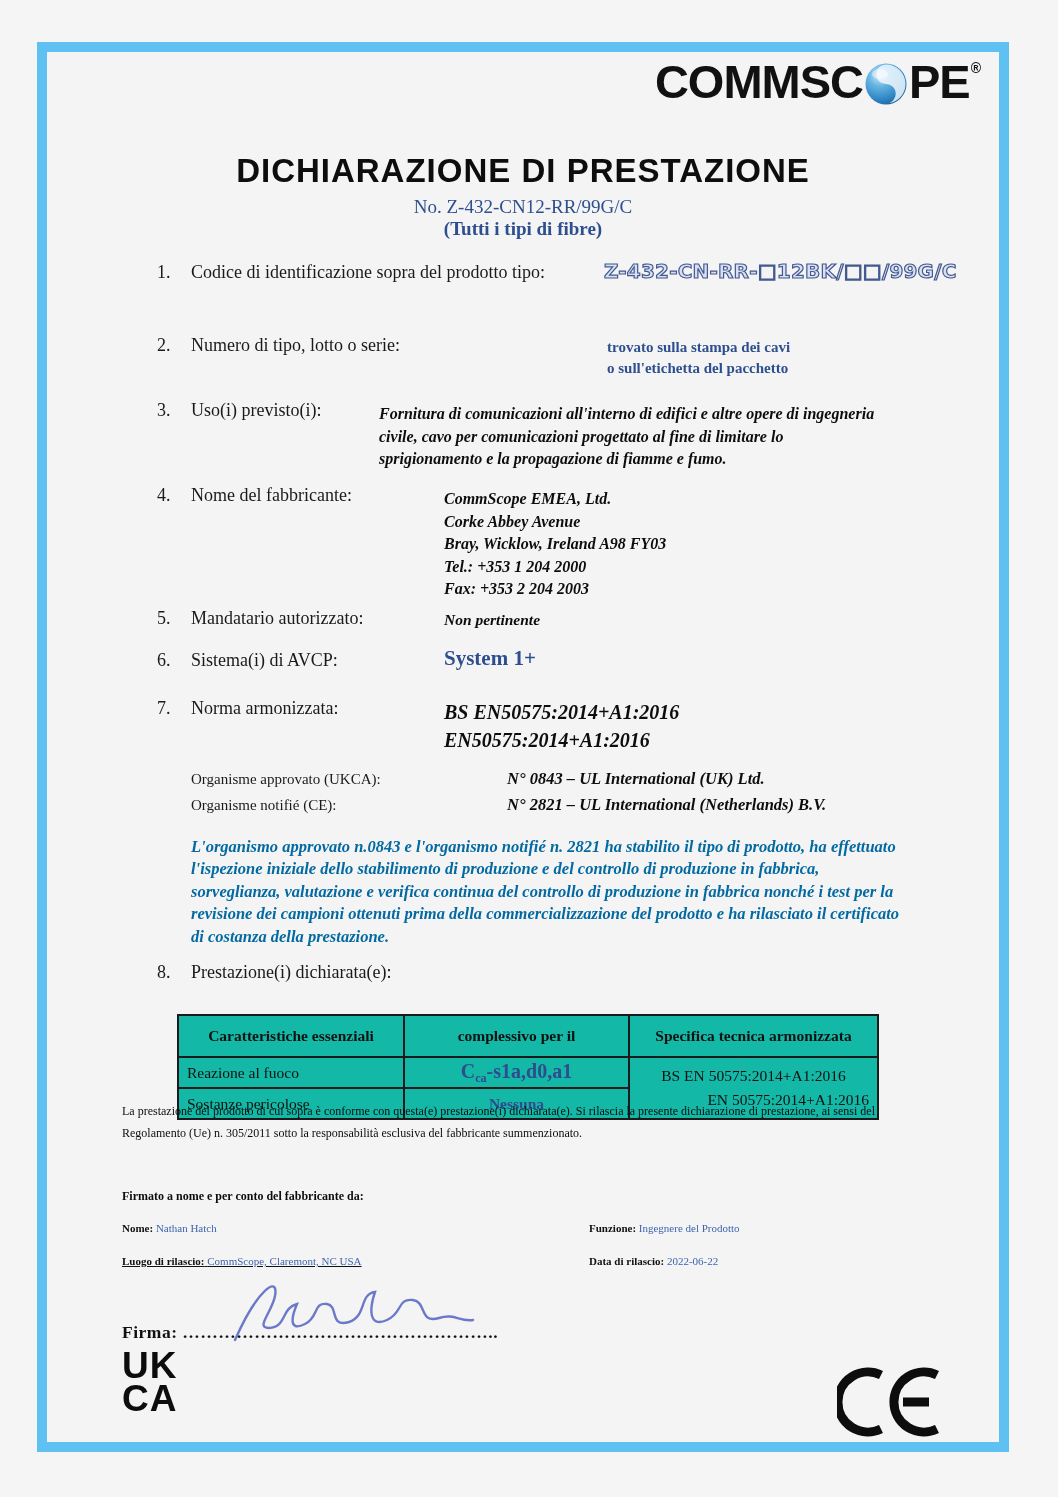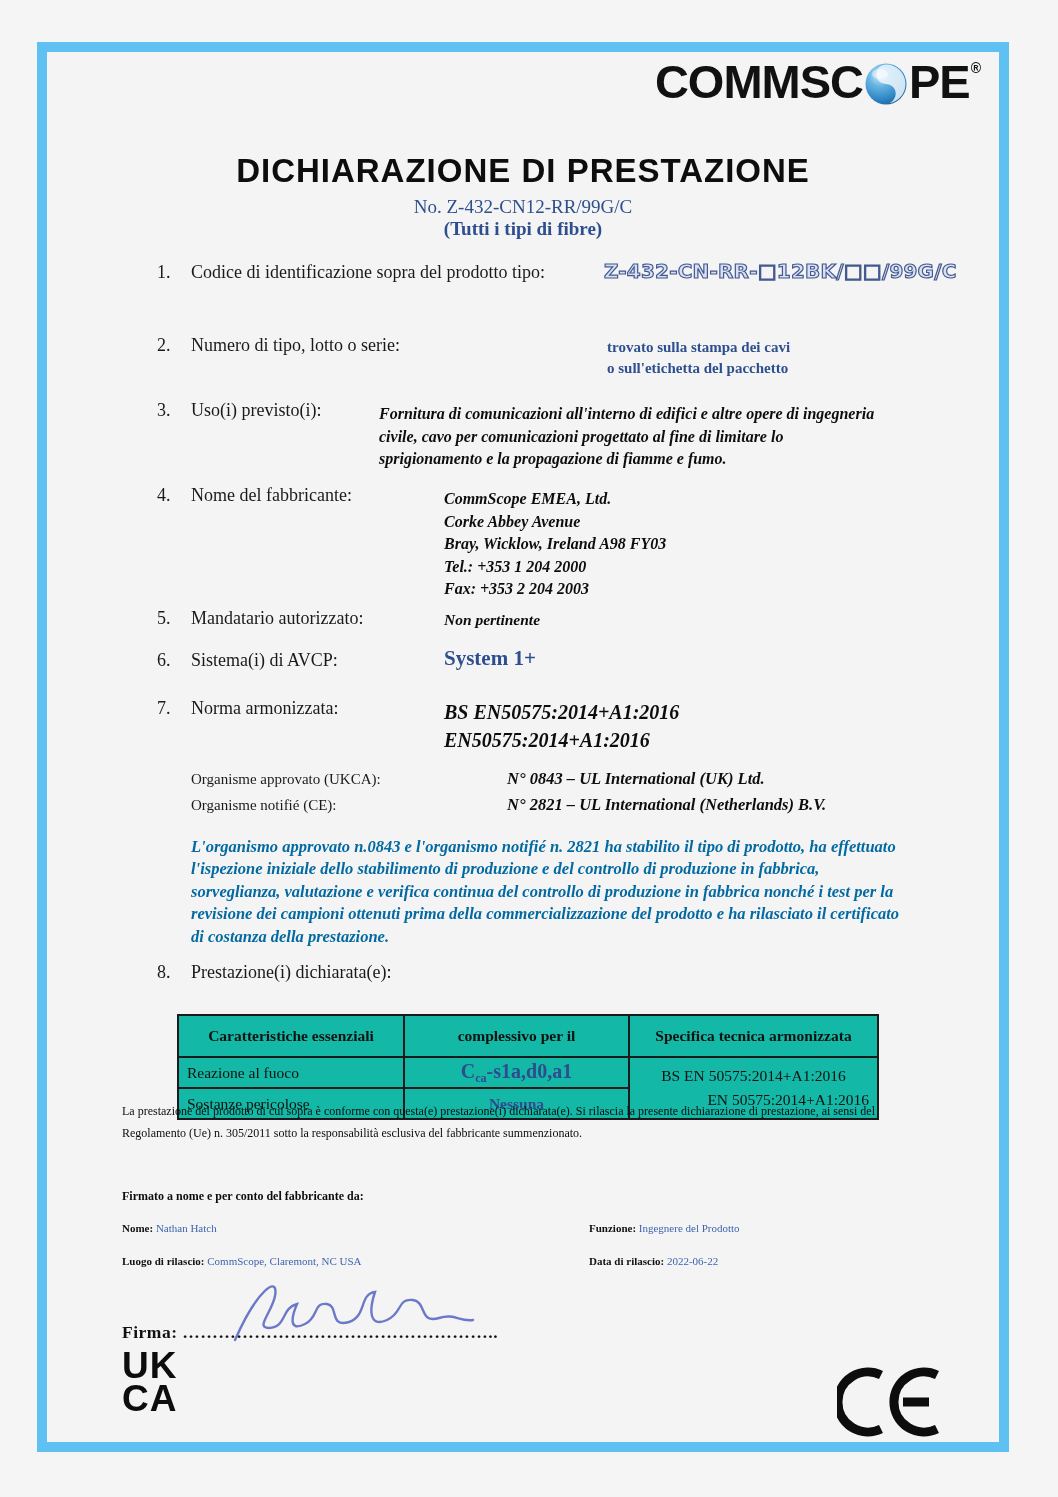--- a/index.html
+++ b/index.html
@@ -206,21 +206,21 @@
 
   <div class="abs fline" style="top:1170px;right:20px;">
     <span class="b">Nome:</span>
     <span class="bluev">Nathan Hatch</span>
     <span class="fcol2">
       <span class="b">Funzione:</span>
       <span class="bluev">Ingegnere del Prodotto</span>
     </span>
   </div>
 
-  <div class="abs fline" style="top:1203px;right:20px;">
+  <div class="abs fline" style="top:1203px;right:20px;text-decoration:underline;">
     <span class="b">Luogo di rilascio:</span>
     <span class="bluev">CommScope, Claremont, NC USA</span>
     <span class="fcol2">
       <span class="b">Data di rilascio:</span>
       <span class="bluev">2022-06-22</span>
     </span>
   </div>
 
   <svg class="abs sig" viewBox="0 0 270 78">
     <path d="M18 70 C 40 20, 62 4, 58 26 C 55 42, 38 58, 52 58 C 70 57, 64 38, 80 34 C 74 48, 72 62, 88 54 C 102 47, 96 32, 110 34 C 122 36, 112 58, 132 52 C 150 46, 142 24, 158 22 C 152 40, 152 58, 170 50 C 186 43, 180 28, 196 30 C 210 32, 202 54, 222 48 C 238 43, 242 52, 256 50" stroke="#6b79c8" stroke-width="2.4" fill="none" stroke-linecap="round"></path>

